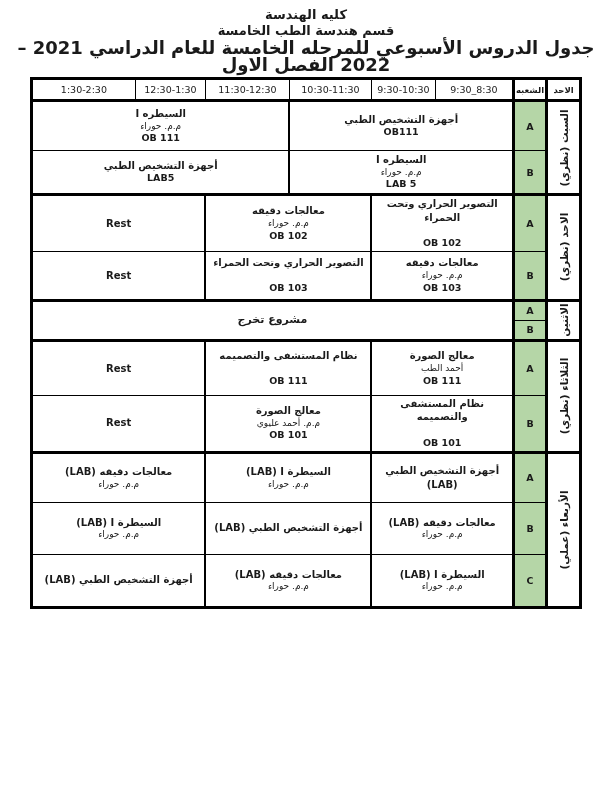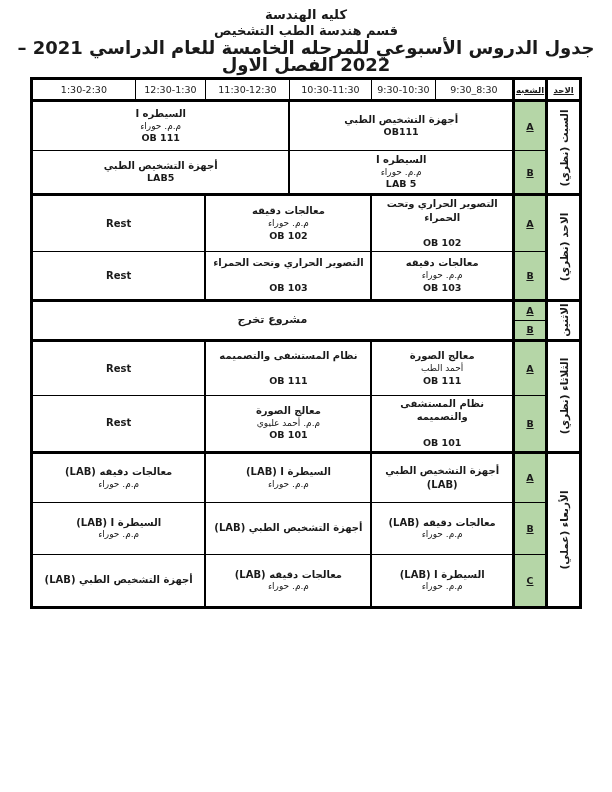--- a/index.html
+++ b/index.html
@@ -23,21 +23,21 @@
     border:3px solid #000;
   }
   td{
     border:1px solid #000;
     text-align:center;vertical-align:middle;
     padding:1px;overflow:hidden;
   }
   .th{font-weight:normal;font-size:9.5px;}
   .th-small{font-weight:bold;font-size:8.5px;}
   
-  .v-thick{border-left-width:3px;border-right-width:3px;text-decoration:underline;}
+  .v-thick{border-left-width:3px;border-right-width:3px;}
   
   tbody.block > tr:first-child > td{border-top-width:3px;}
   
   td.cell{border-left-width:2px;border-right-width:2px;}
 
   .course{font-size:10px;font-weight:bold;line-height:1.35;}
   .teacher{font-size:9px;line-height:1.3;}
   .room{font-size:9.5px;font-weight:bold;line-height:1.35;}
   .course:empty,.teacher:empty,.room:empty{display:none;}
   td.spread .room{margin-top:13px;}
@@ -52,21 +52,21 @@
     font-weight:bold;font-size:10.5px;
   }
 </style>
 </head>
 <body>
 
 <div class="page">
 
   <div class="titles">
     <div class="title-line t1">كليه الهندسة</div>
-    <div class="title-line t2">قسم هندسة الطب التشخيص</div>
+    <div class="title-line t2">قسم هندسة الطب الخامسة</div>
     <div class="title-line t3">جدول الدروس الأسبوعي للمرحله الخامسة للعام الدراسي 2021 – 2022 الفصل الاول</div>
   </div>
 
   <table class="timetable">
     <colgroup>
       <col style="width:34px">
         <col style="width:32px">
       <col style="width:78px">
         <col style="width:64px">
         <col style="width:82px">

